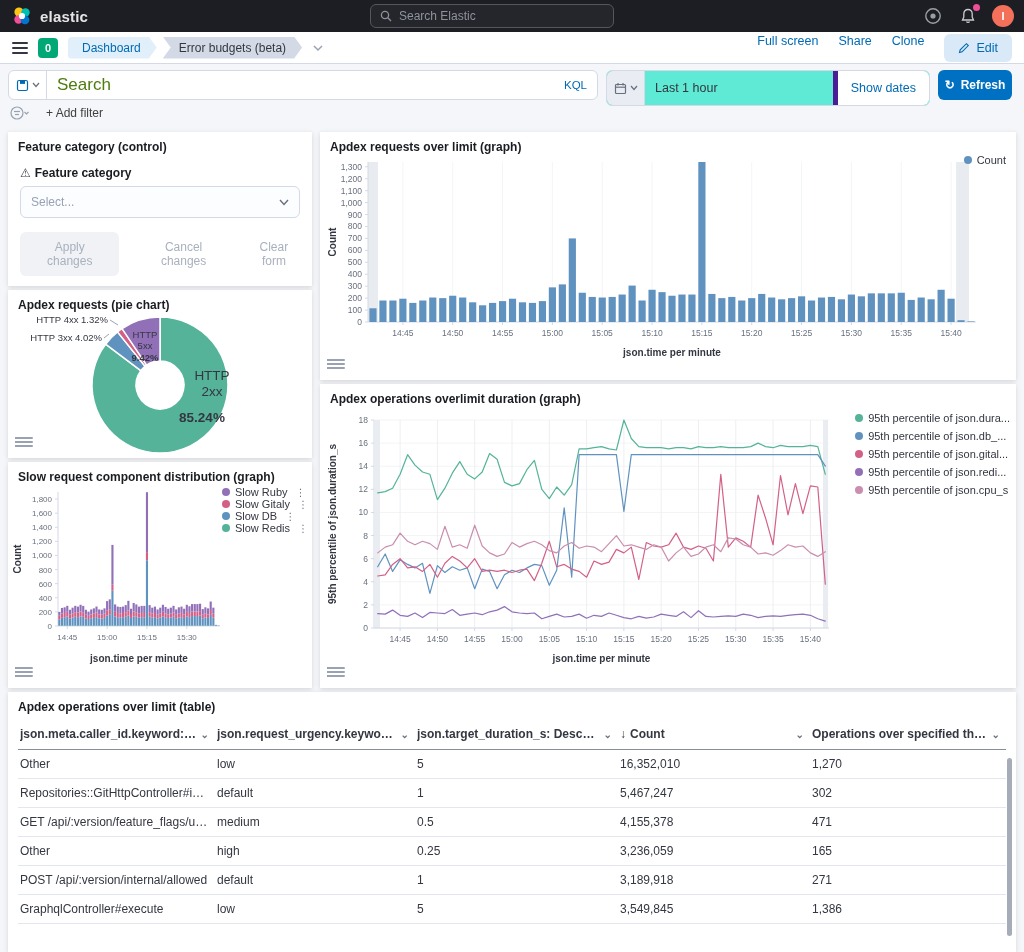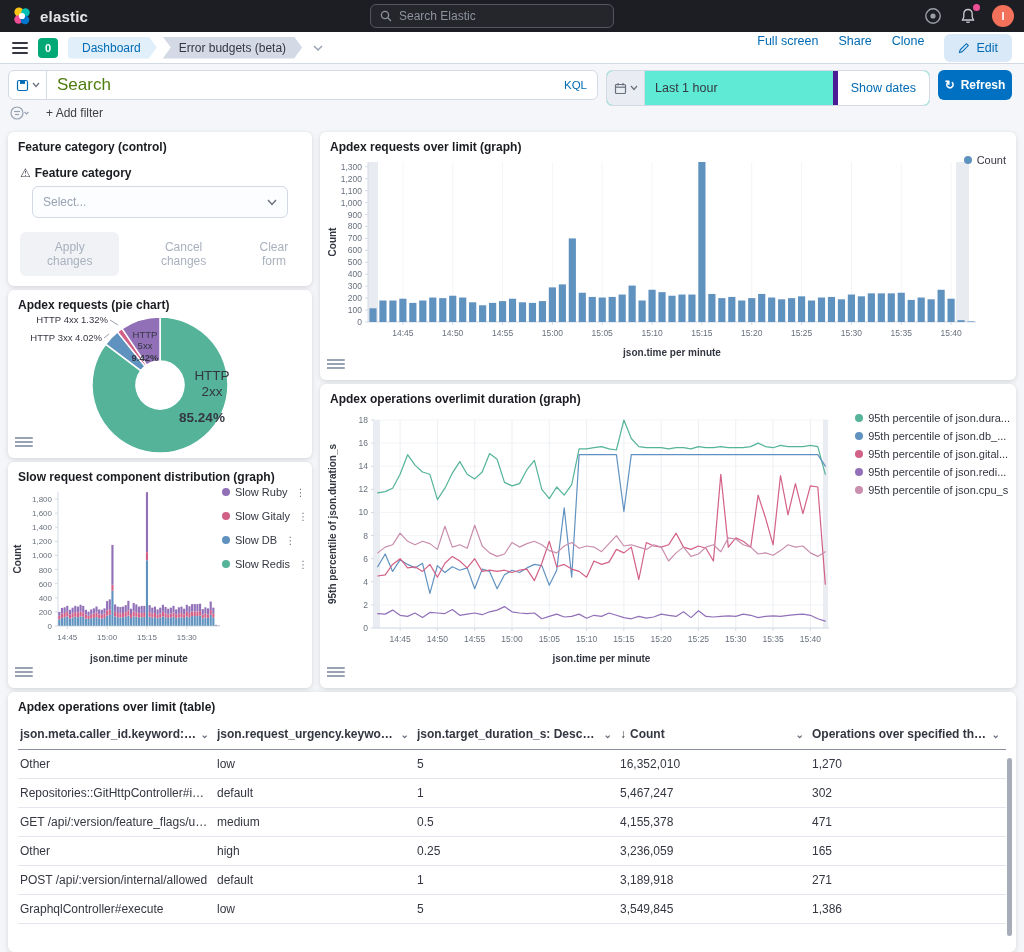--- a/index.html
+++ b/index.html
@@ -30,39 +30,39 @@
 .box-prefix{width:38px;height:100%;border-right:1px solid #D3DAE6;display:flex;align-items:center;justify-content:center;gap:3px;color:#69707D}
 .search-ph{color:#4d7c0f;padding-left:10px;font-size:17px}
 .kql{margin-left:auto;padding-right:10px;color:#006BB4;font-size:11.5px}
 .datebox{position:absolute;left:606px;top:70px;width:324px;height:36px;border:1px solid #D3DAE6;border-radius:6px;background:#5eead4;display:flex;align-items:center;z-index:7}
 .datevalue{padding-left:10px;font-size:12.5px;color:#343741}
 .showdates{margin-left:auto;height:100%;background:#fff;border-left:5px solid #4c1d95;border-radius:0 6px 6px 0;display:flex;align-items:center;padding:0 13px;color:#006BB4;font-size:12.5px;cursor:pointer}
 .refresh-btn{position:absolute;left:938px;top:70px;width:74px;height:30px;background:#0071C2;border:none;border-radius:6px;color:#fff;font-weight:700;font-size:12px;display:flex;align-items:center;justify-content:center;gap:6px;cursor:pointer;font-family:"Liberation Sans",sans-serif}
 .filterrow{position:absolute;left:10px;top:106px;display:flex;align-items:center;gap:16px;z-index:7}
 .addfilter{color:#404040;font-size:12px;cursor:pointer}
 
-.panel{position:absolute;background:#fff;border-radius:6px;box-shadow:0 1px 4px rgba(0,0,0,.09),0 2px 8px rgba(0,0,0,.05)}
+.panel{position:absolute;background:#fff;border-radius:0;box-shadow:0 1px 4px rgba(0,0,0,.09),0 2px 8px rgba(0,0,0,.05)}
 .p-title{font-size:12px;font-weight:700;color:#1A1C21;padding:8px 10px 2px;white-space:nowrap;overflow:hidden}
 #p-control{left:8px;top:132px;width:304px;height:154px}
 #p-bar{left:320px;top:132px;width:696px;height:248px}
 #p-pie{left:8px;top:290px;width:304px;height:168px}
 #p-slow{left:8px;top:462px;width:304px;height:226px}
 #p-lines{left:320px;top:384px;width:696px;height:304px}
 #p-table{left:8px;top:692px;width:1008px;height:260px;overflow:hidden}
 
 .ctl-label{display:flex;align-items:center;gap:4px;font-weight:700;font-size:12px;margin:10px 0 6px 12px;color:#1A1C21}
 .warn{font-weight:400;font-size:12px;color:#343741}
-.ctl-select{margin:0 24px;height:32px;background:#FBFDFE;border:1px solid #D3DAE6;border-radius:6px;display:flex;align-items:center;justify-content:space-between;padding:0 10px;color:#98A2B3;cursor:pointer}
+.ctl-select{margin:0 12px;height:32px;background:#FBFDFE;border:1px solid #D3DAE6;border-radius:6px;display:flex;align-items:center;justify-content:space-between;padding:0 10px;color:#98A2B3;cursor:pointer}
 .ctl-buttons{display:flex;align-items:center;gap:24px;margin:14px 12px}
 .btn-apply{background:#F0F2F6;color:#A9B1BE;border:none;border-radius:6px;padding:8px 13px;font-size:12px;font-family:Liberation Sans, sans-serif}
 .btn-ghost{background:none;border:none;color:#A9B1BE;font-size:12px;font-family:"Liberation Sans",sans-serif}
 
 .legend-col{position:absolute;display:flex;flex-direction:column;z-index:2}
 #legend-bar{top:22px;right:10px}
-#legend-slow{top:24px;right:4px;gap:12px}
+#legend-slow{top:24px;right:4px;gap:0}
 #legend-lines{top:28px;right:6px;gap:6px}
 .legend-item{display:flex;align-items:center;gap:5px;font-size:11px;color:#343741;cursor:pointer;white-space:nowrap}
 .ldot{width:8px;height:8px;border-radius:50%;flex:0 0 auto}
 .kebab{color:#69707D;font-size:10px;margin-left:3px;cursor:pointer}
 .legend-toggle{position:absolute;left:7px;bottom:7px;width:18px;height:16px;color:#98A2B3;cursor:pointer}
 .legend-toggle i{display:block;height:2px;background:#98A2B3;border-radius:1px;margin:2px 0;position:relative}
 .legend-toggle i::before{content:"";position:absolute;left:-0px;top:0;width:3px;height:2px;background:#98A2B3}
 
 .tablewrap{padding:2px 10px 0}
 table{width:100%;border-collapse:collapse;table-layout:fixed;font-size:12px}

